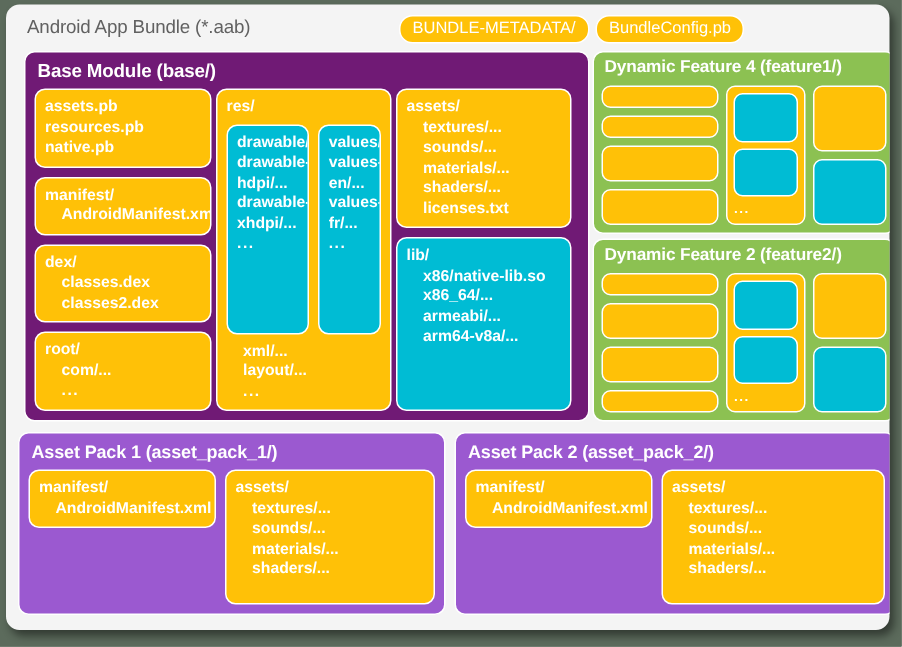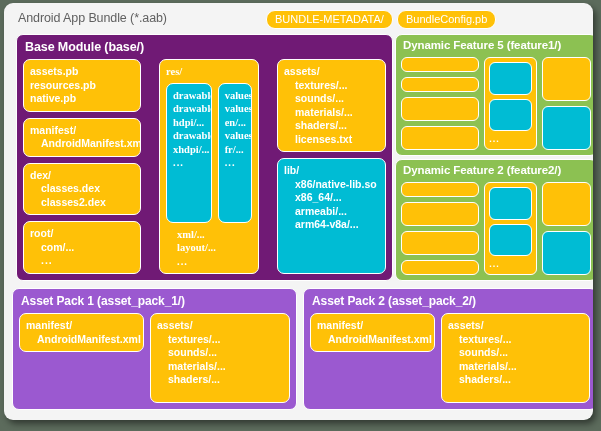--- a/index.html
+++ b/index.html
@@ -80,29 +80,29 @@
     left: 8px;
     top: 5px;
   }
   .bm-cols {
     position: absolute;
     left: 6px;
     top: 24px;
     right: 6px;
     bottom: 6px;
     display: flex;
-    gap: 18px;
+    gap: 3px;
   }
   .bm-col {
     display: flex;
     flex-direction: column;
     gap: 6px;
   }
   .bm-col.c1 { width: 118px; }
-  .bm-col.c2 { width: 100px; font-family: Liberation Serif, serif; }
+  .bm-col.c2 { width: 117px; }
   .bm-col.c3 { width: 117px; }
 
   .box {
     background: #FFC107;
     border: 1.5px solid #ffffff;
     border-radius: 7px;
     box-sizing: border-box;
     color: #ffffff;
     font-size: 10.5px;
     font-weight: bold;
@@ -298,21 +298,21 @@
             <span class="ind">x86_64/...</span>
             <span class="ind">armeabi/...</span>
             <span class="ind">arm64-v8a/...</span>
           </div>
         </div>
 
       </div>
     </div>
 
     <div class="feature" id="feature-1">
-      <div class="panel-title">Dynamic Feature 5 (feature1/)</div>
+      <div class="panel-title">Dynamic Feature 4 (feature1/)</div>
       <div class="feat-cols">
         <div class="feat-col a">
           <div class="eb s"></div>
           <div class="eb s"></div>
           <div class="eb m"></div>
           <div class="eb m"></div>
         </div>
         <div class="feat-col b">
           <div class="eb res-mini">
             <div class="eb cyan"></div>

